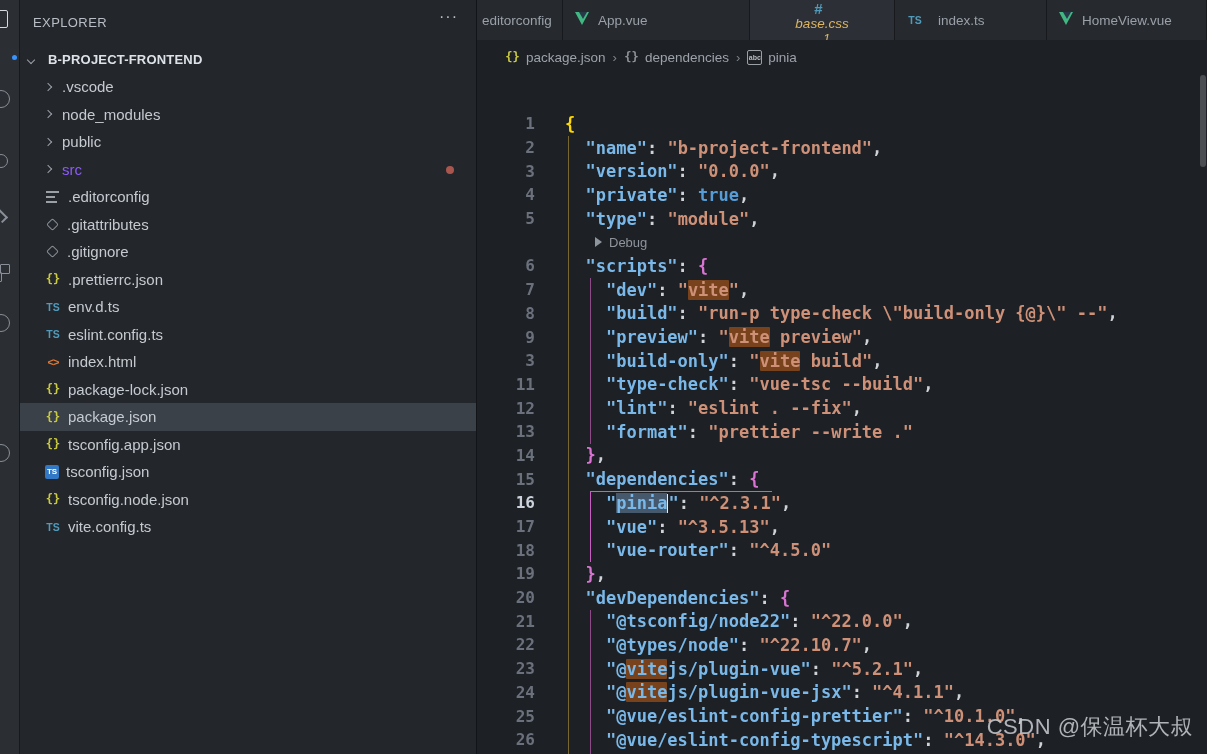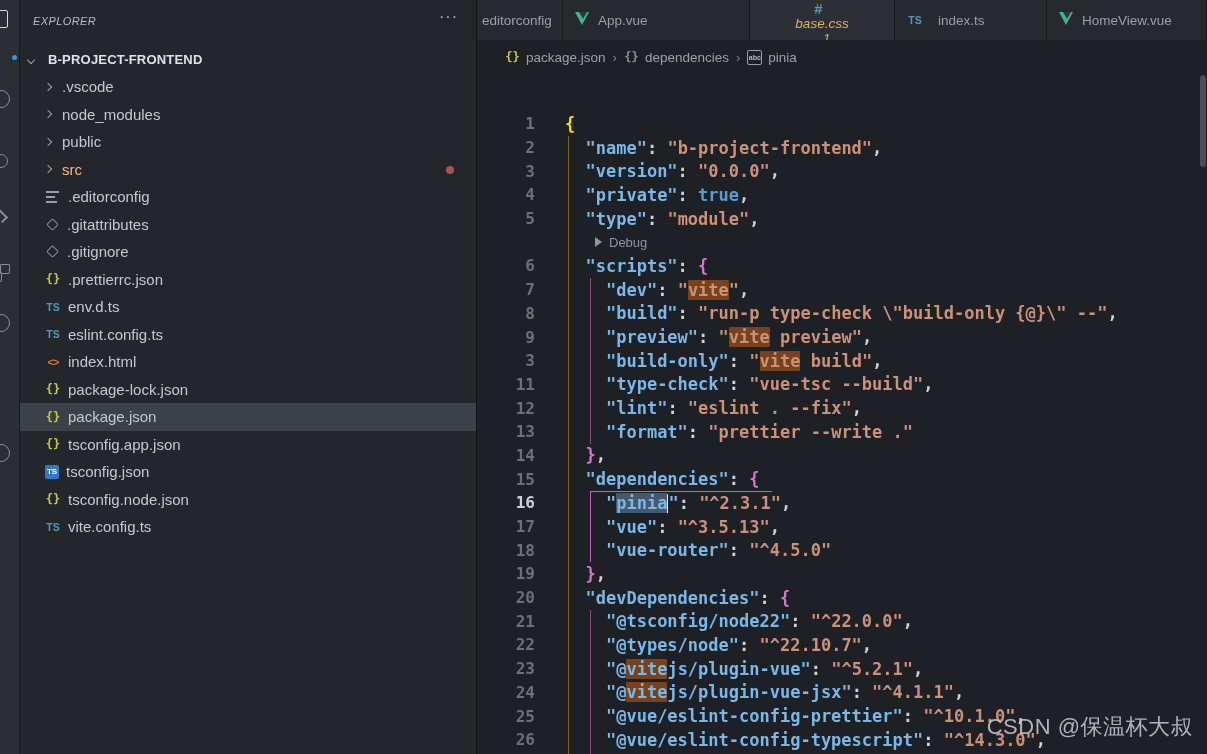--- a/index.html
+++ b/index.html
@@ -25,32 +25,32 @@
   .ab-icon:nth-of-type(4){top:205px;}
   .ab-icon:nth-of-type(5){top:262px;}
   .ab-icon:nth-of-type(6){top:312px;}
   .ab-icon:nth-of-type(7){top:442px;}
   #ab-dot{position:absolute;left:12px;top:55px;width:5px;height:5px;border-radius:50%;background:#3794ff;}
 
   
   #sidebar{position:absolute;left:20px;top:0;width:457px;height:754px;background:#23262b;
     border-right:1px solid #121418;color:#c5cad1;}
   #sidebar-header{position:relative;height:46px;}
-  #explorer-title{position:absolute;left:13px;top:15px;font-size:11px;letter-spacing:.4px;color:#b9bec6;font-style:italic;}
+  #explorer-title{position:absolute;left:13px;top:15px;font-size:13px;letter-spacing:.4px;color:#b9bec6;}
   #explorer-more{position:absolute;right:18px;top:8px;font-size:16px;color:#b9bec6;letter-spacing:1px;cursor:pointer;}
   #project-root{height:27px;display:flex;align-items:center;padding-left:8px;cursor:pointer;}
   #project-root .rootlabel{font-size:13px;font-weight:bold;color:#dde2e8;letter-spacing:.2px;margin-left:6px;padding-left:8px;}
   .chev{width:6px;height:6px;border-right:1.6px solid #9ba1a9;border-bottom:1.6px solid #9ba1a9;
     transform:rotate(-45deg);flex:0 0 6px;}
   .chev.down{transform:rotate(45deg);}
   .treerow{height:27.5px;display:flex;align-items:center;padding-left:25px;position:relative;cursor:pointer;}
   .treerow.selected{background:#3b4149;}
   .treerow .chev{margin-right:11px;}
   .treelabel{font-size:15px;color:#c5cad1;white-space:nowrap;}
-  .treelabel.mod{color:#fdba74;}
+  .treelabel.mod{color:#8b5cf6;}
   .fic{width:16px;height:16px;flex:0 0 16px;margin-right:7px;display:inline-flex;align-items:center;justify-content:center;}
   .moddot{position:absolute;right:22px;top:10px;width:8px;height:8px;border-radius:50%;background:#a9564e;}
 
   
   .icon-json::before{content:"{}";color:#cbcb41;font-weight:bold;font-size:12px;font-family:"DejaVu Sans Mono",monospace;}
   .icon-json-gray::before{content:"{}";color:#8f949c;font-weight:bold;font-size:12px;font-family:"DejaVu Sans Mono",monospace;}
   .icon-ts::before{content:"TS";color:#519aba;font-weight:bold;font-size:10.5px;}
   .icon-html::before{content:"<>";color:#e37933;font-weight:bold;font-size:11px;letter-spacing:-1px;}
   .icon-git{width:9px;height:9px;flex-basis:9px;border:1.6px solid #868c94;transform:rotate(45deg);border-radius:2px;margin:0 10px 0 3px;}
   .icon-editorconfig{background:

